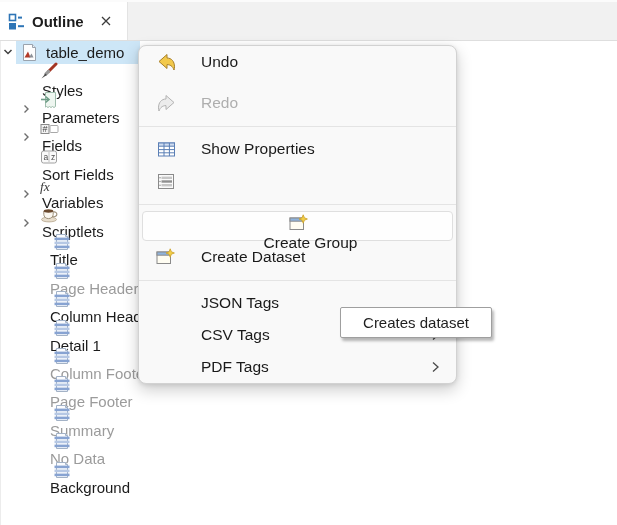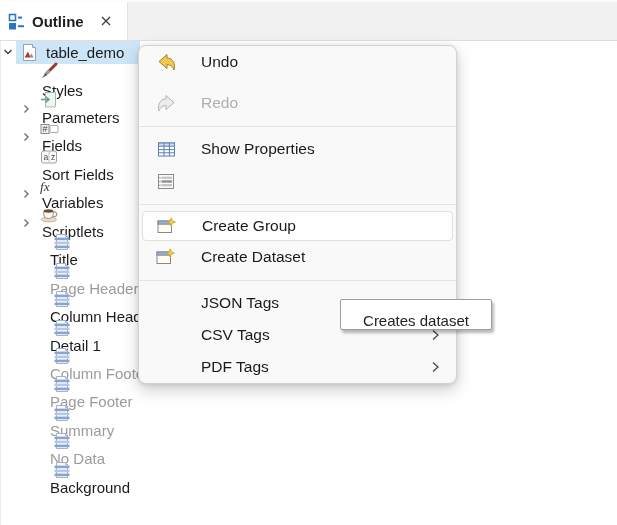--- a/index.html
+++ b/index.html
@@ -33,28 +33,28 @@
   .menu{position:absolute;left:138px;top:45px;width:319px;box-sizing:border-box;z-index:10;
         background:#f9f9f9;border:1px solid #d2d2d2;border-radius:8px;
         box-shadow:0 6px 16px rgba(0,0,0,.20),0 1px 4px rgba(0,0,0,.10);
         padding:0 0;}
   .menu-item{height:32px;display:flex;align-items:center;padding:0 14px 0 16px;font-size:15.5px;color:#1a1a1a;}
   .menu-item .mico{width:22px;height:22px;flex:0 0 22px;display:flex;align-items:center;justify-content:center;}
   .menu-item .mlabel{margin-left:24px;}
   .menu-item.disabled{color:#aeaeae;margin-top:9px;}
   .menu-item .spacer{flex:1;}
   .menu-item.highlighted{background:#fefefe;border:1px solid #dfdfdf;border-radius:4px;
-        margin:0 3px;padding:0 11px 0 13px;height:30px;box-sizing:border-box;}
+        margin:0 3px;padding:0 11px 0 13px;height:30px;box-sizing:border-box;flex-direction:column;}
   .menu-sep{height:14px;display:flex;align-items:center;}
   .menu-sep::after{content:"";display:block;width:100%;height:1px;background:#e4e4e4;}
   
-  .tooltip{position:absolute;left:340px;top:299px;width:150px;height:29px;z-index:20;
+  .tooltip{position:absolute;left:340px;top:307px;width:150px;height:29px;z-index:20;
            background:#ffffff;border:1px solid #9f9f9f;border-radius:2px;
            box-shadow:2px 3px 3px rgba(0,0,0,.28);
-           display:flex;align-items:flex-end;justify-content:center;
+           display:flex;align-items:center;justify-content:center;
            font-size:15px;color:#1f1f1f;}
 </style>
 </head>
 <body>
 
 <div id="app">
 
   <div class="tabstrip">
     <div class="tab">
       <span class="ico">

